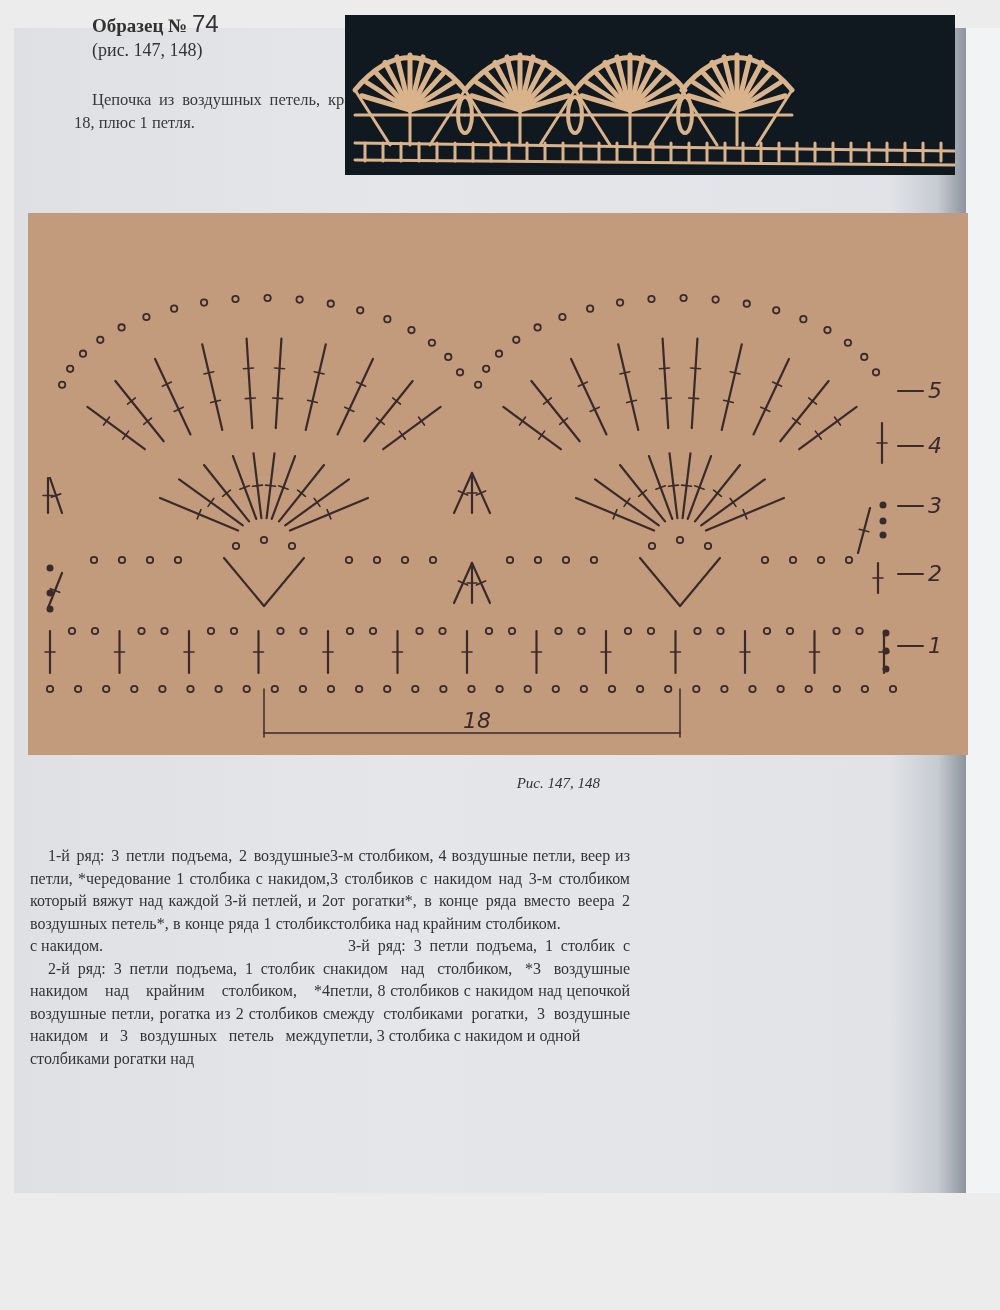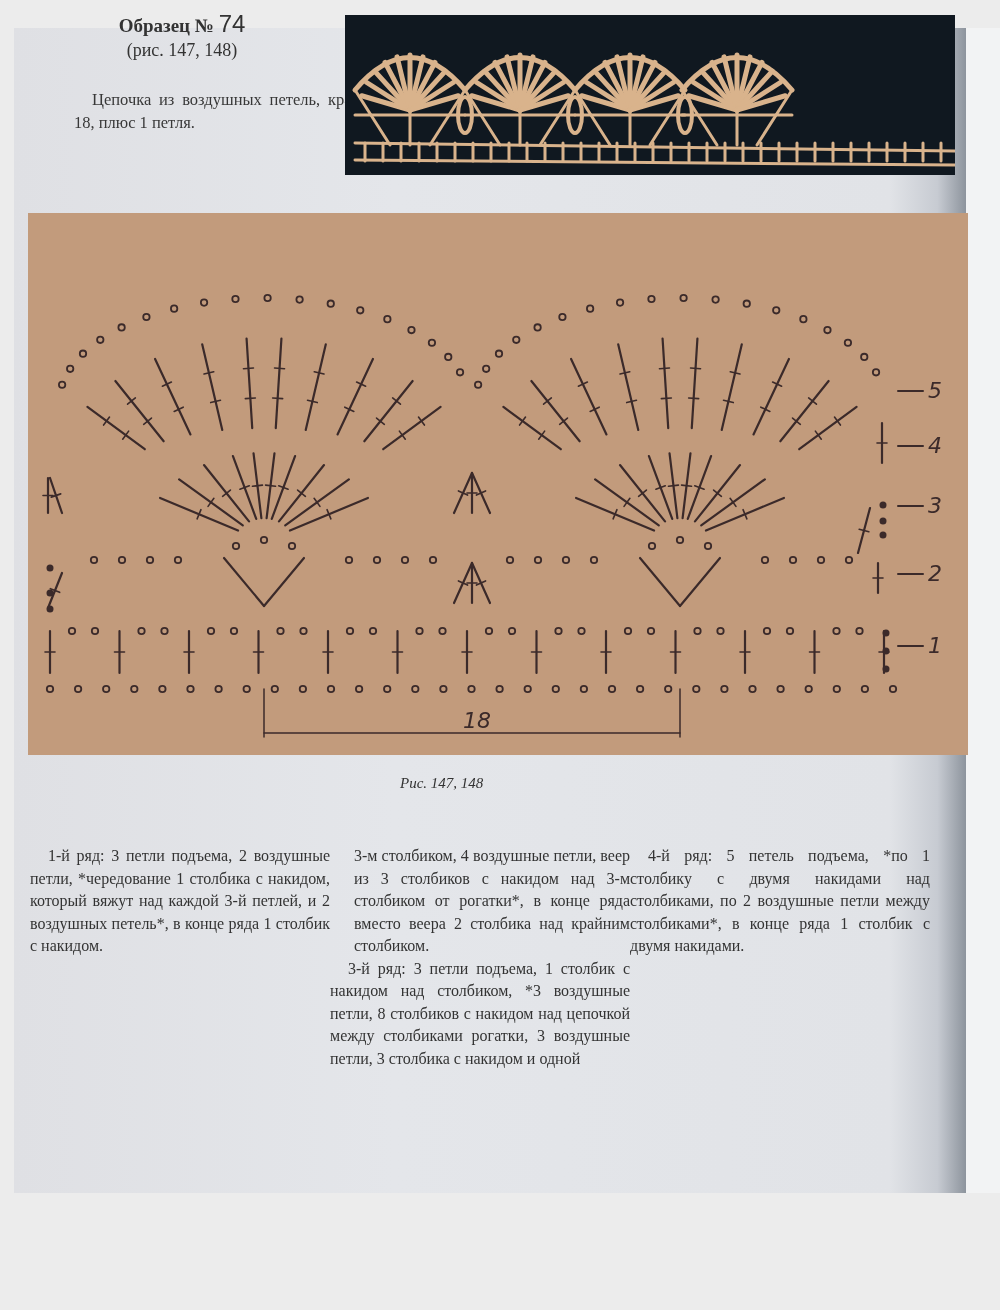--- a/index.html
+++ b/index.html
@@ -12,57 +12,57 @@
     }
     .page {
       position: absolute; left: 14px; top: 28px; width: 952px; height: 1165px;
       background: linear-gradient(90deg, #dfe0e4 0%, #e4e6ea 40%, #e1e3e7 92%, #c7cbd2 97%, #8d949d 100%);
     }
     .page-edge-right {
       position: absolute; left: 966px; top: 28px; width: 34px; height: 1165px;
       background: #f2f3f4;
     }
     .title {
-      position: absolute; left: 92px; top: 10px; width: 180px; text-align: center;
+      position: absolute; left: 92px; top: 10px; width: 180px; 
       font-weight: bold; font-size: 19px; color: #333;
     }
     .title .num { font-family: "Liberation Sans", sans-serif; font-weight: normal; font-size: 24px; }
     .subtitle {
-      position: absolute; left: 92px; top: 40px; width: 180px; text-align: center;
+      position: absolute; left: 92px; top: 40px; width: 180px; 
       font-size: 18px; color: #333;
     }
     .intro {
       position: absolute; left: 30px; top: 88px; width: 308px;
       font-size: 16.5px; line-height: 23px; text-align: justify; color: #383838;
       text-indent: 18px;
       margin-left: 44px;
     }
     .photo {
       position: absolute; left: 345px; top: 15px; width: 610px; height: 160px;
       background: #101820; overflow: hidden;
     }
     .photo svg { display: block; }
     .diagram {
       position: absolute; left: 28px; top: 213px; width: 940px; height: 542px;
       background: #c29b7c;
     }
     .diagram svg { display: block; }
     .caption {
-      position: absolute; left: 400px; top: 775px; width: 200px; text-align: left;
+      position: absolute; left: 400px; top: 775px; width: 200px; text-align: right;
       font-style: italic; font-size: 15px; color: #333;
     }
     .columns {
       position: absolute; left: 30px; top: 845px; width: 930px; height: 310px;
       display: flex; 
     }
     .col {
       width: 300px; font-size: 16px; line-height: 22.5px; text-align: justify; color: #333;
     }
     .col p { margin: 0; text-indent: 18px; }
-    .col p.cont { text-indent: 0; margin-left: 24px; }
+    .col p.cont { text-indent: 0; }
   </style>
 </head>
 <body>
 
 <div class="page"></div>
 <div class="page-edge-right"></div>
 
 <div class="title">
   <span>Образец №</span>
   <span class="num">74</span>
@@ -476,21 +476,21 @@
       <circle cx="855" cy="308" r="3.5" fill="#3b2a2a"></circle>
       <circle cx="855" cy="322" r="3.5" fill="#3b2a2a"></circle>
     </svg>
 </div>
 
 <div class="caption">Рис. 147, 148</div>
 
 <div class="columns">
   <div class="col">
     <p>1-й ряд: 3 петли подъема, 2 воздушные петли, *чередование 1 столбика с накидом, который вяжут над каждой 3-й петлей, и 2 воздушных петель*, в конце ряда 1 столбик с накидом.</p>
+    <p>2-й ряд: 3 петли подъема, 1 столбик с накидом над крайним столбиком, *4 воздушные петли, рогатка из 2 столбиков с накидом и 3 воздушных петель между столбиками рогатки над</p>
   </div>
   <div class="col">
     <p class="cont">3-м столбиком, 4 воздушные петли, веер из 3 столбиков с накидом над 3-м столбиком от рогатки*, в конце ряда вместо веера 2 столбика над крайним столбиком.</p>
     <p>3-й ряд: 3 петли подъема, 1 столбик с накидом над столбиком, *3 воздушные петли, 8 столбиков с накидом над цепочкой между столбиками рогатки, 3 воздушные петли, 3 столбика с накидом и одной</p>
   </div>
   <div class="col">
-    <p>4-й ряд: 5 петель подъема, *по 1 столбику с двумя накидами над столбиками, по 2 воздушные петли между столбиками*, в конце ряда 1 столбик с двумя накидами.</p>
   </div>
 </div>
 
 </body></html>

